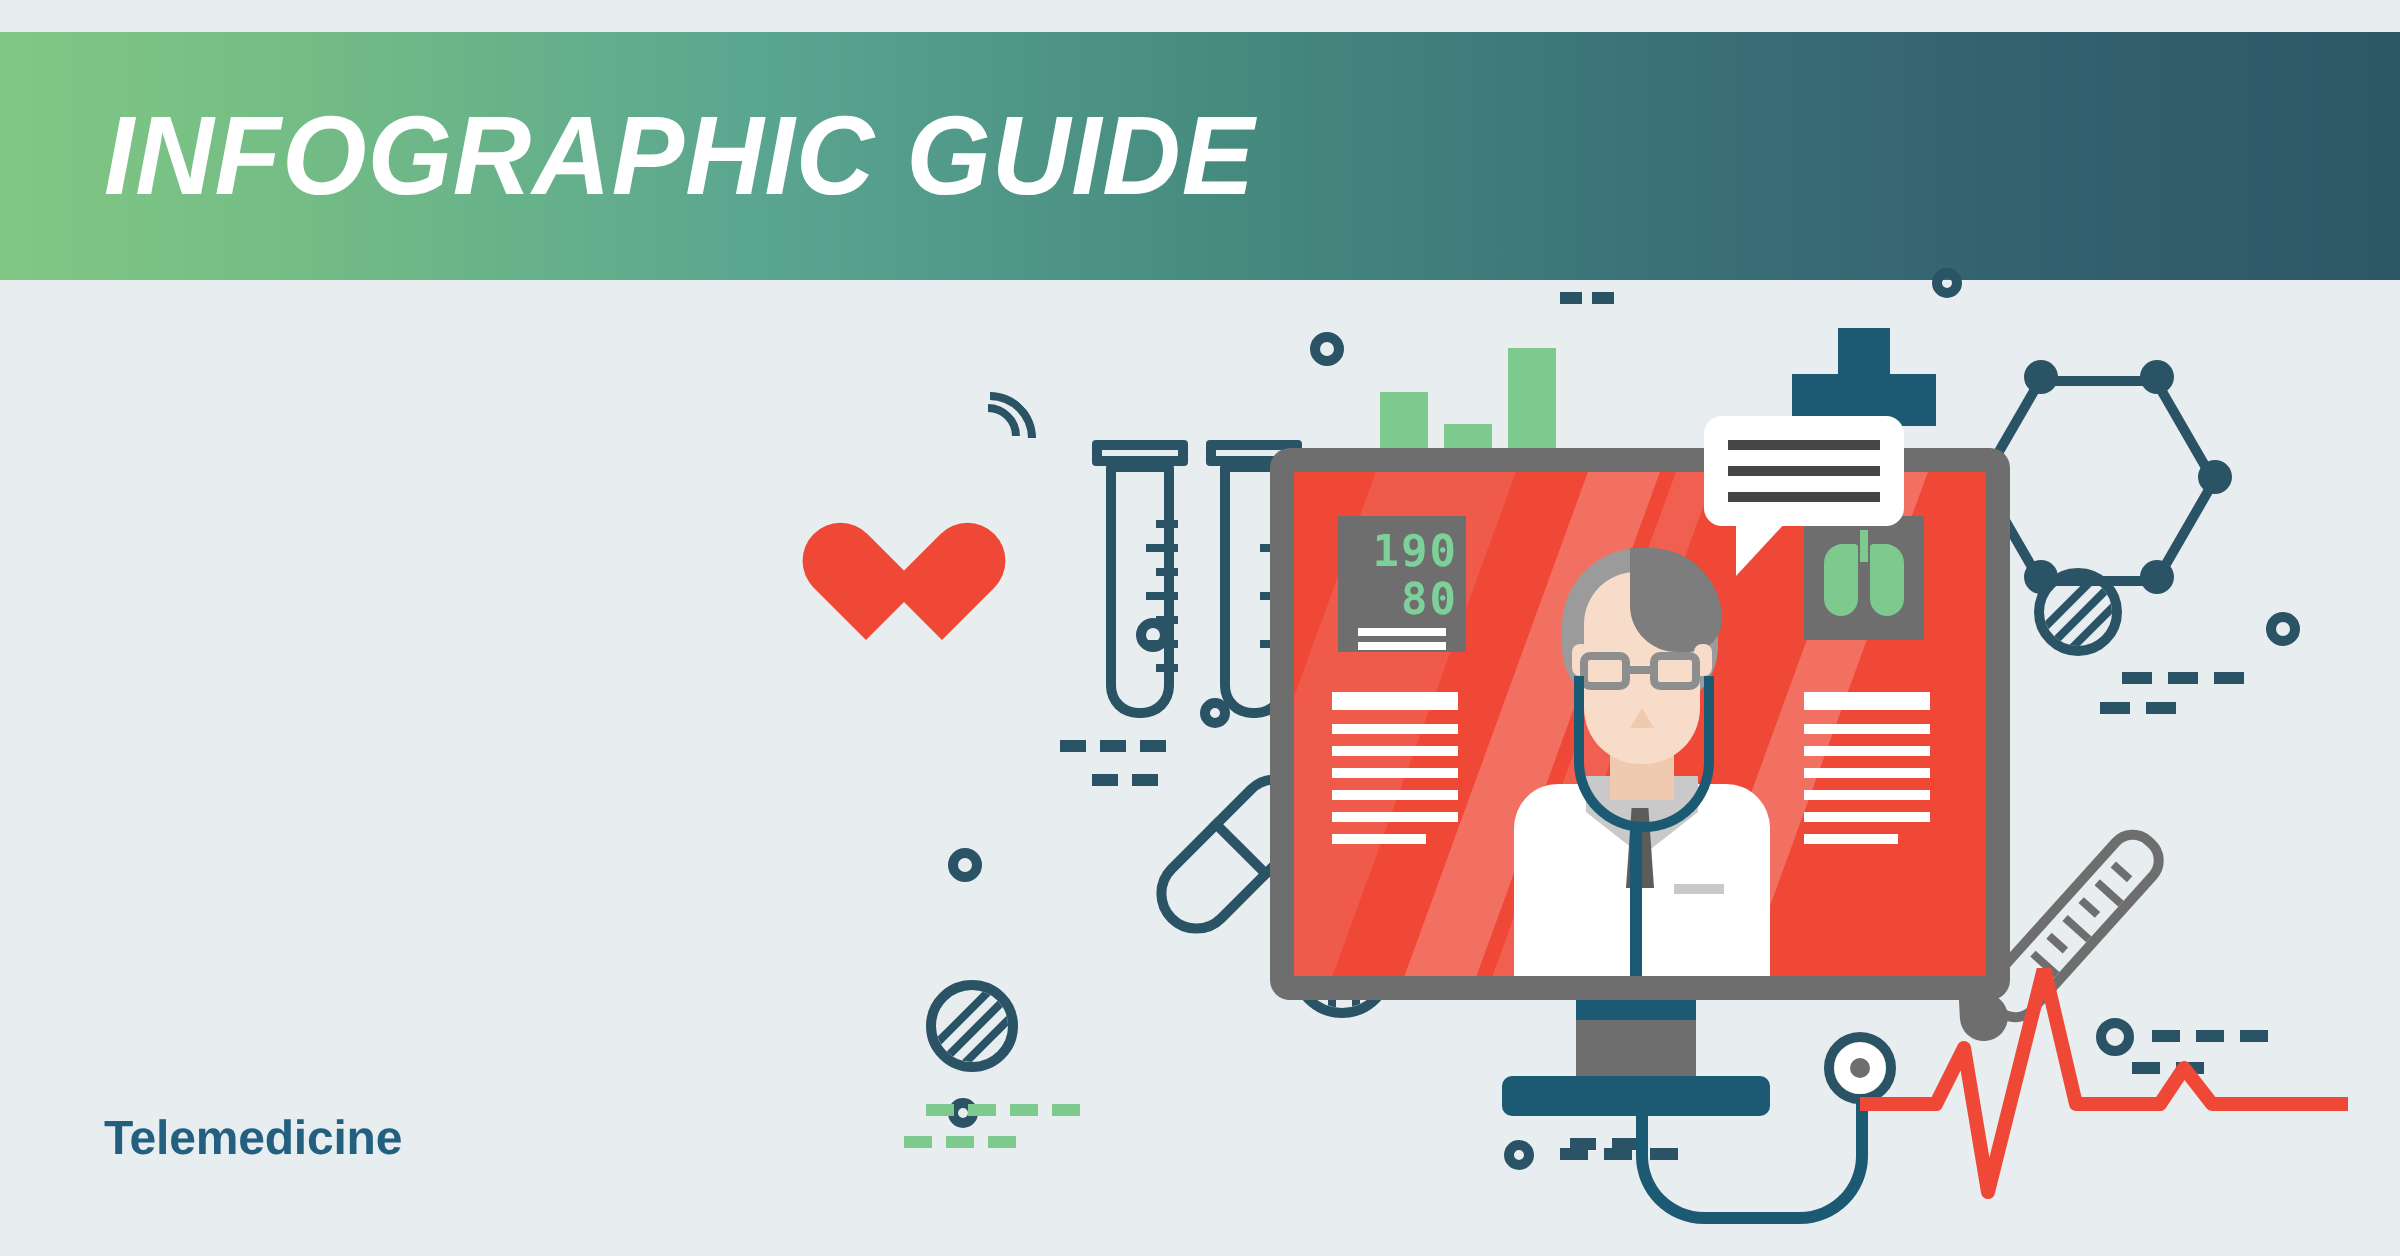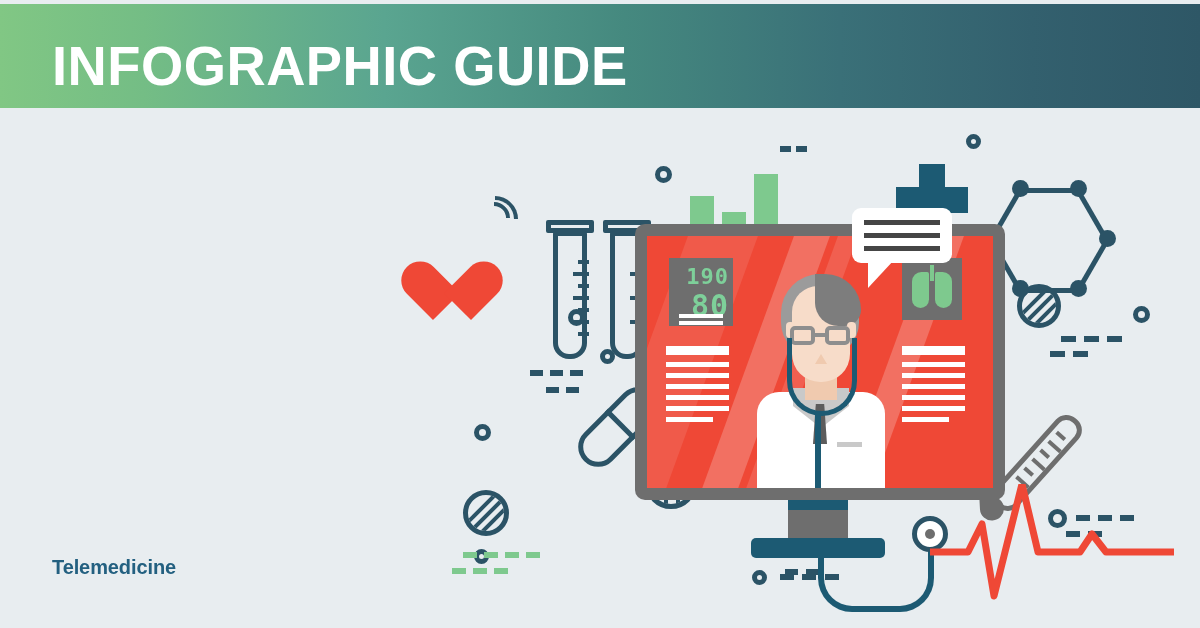--- a/index.html
+++ b/index.html
@@ -5,22 +5,23 @@
   html,body{margin:0;padding:0;}
   body{
     width:1200px;height:628px;overflow:hidden;
     font-family:"Liberation Sans","DejaVu Sans",sans-serif;
     background:#e8edf0;
   }
   .page{position:relative;width:1200px;height:628px;background:#e8edf0;overflow:hidden;}
 
   
   .header{
-    position:absolute;left:0;top:4px;width:1200px;height:104px;
+    position:absolute;left:0;top:16px;width:1200px;height:124px;
     background:linear-gradient(90deg,#81c784 0%,#74bd85 12%,#5aa590 32%,#45897f 52%,#3a7078 70%,#33606e 86%,#2e5766 100%);
+    font-style:italic;
   }
   .header-title{
     position:absolute;left:52px;top:20px;
     font-size:56px;font-weight:bold;color:#ffffff;
     letter-spacing:0.5px;line-height:84px;
     font-family:"Liberation Sans","DejaVu Sans",sans-serif;
     transform:scaleX(0.97);transform-origin:left center;
     white-space:nowrap;
   }
 
@@ -46,21 +47,21 @@
     white-space:nowrap;text-align:left;
   }
 
   
   .trend-title{
     position:absolute;left:52px;top:496px;
     font-size:38px;font-weight:bold;color:#236080;letter-spacing:-0.2px;
   }
   .trend-sub{
     position:absolute;left:52px;top:556px;
-    font-size:20px;font-weight:bold;color:#236080;letter-spacing:-0.1px;
+    font-size:24px;font-weight:bold;color:#236080;letter-spacing:-0.1px;
   }
 
   
   .illu{position:absolute;left:400px;top:124px;width:800px;height:504px;}
   .el{position:absolute;}
 
   
   .heart{left:33px;top:140px;width:66px;height:62px;}
   .heart i,.heart:before{content:"";position:absolute;width:38px;height:56px;
     background:#ef4836;border-radius:24px 24px 0 0;}
@@ -305,21 +306,21 @@
     <div class="el mon-frame">
       <div class="mon-screen">
 
         <div class="glare" style="left:96px;width:36px;"></div>
         <div class="glare" style="left:140px;width:20px;background:rgba(255,255,255,0.13);"></div>
         <div class="glare" style="left:236px;width:30px;"></div>
         <div class="glare" style="left:-10px;width:70px;background:rgba(255,255,255,0.10);"></div>
 
         <div class="bp-box">
           <div class="bp-num" style="top:6px;font-size:22px;">190</div>
-          <div class="bp-num" style="top:30px;font-size:30px;">80</div>
+          <div class="bp-num" style="top:30px;font-size:22px;">80</div>
           <div class="bp-line" style="top:56px;"></div>
           <div class="bp-line" style="top:63px;"></div>
         </div>
 
         <div class="txtline" style="left:19px;top:110px;width:63px;height:9px;"></div>
         <div class="txtline" style="left:19px;top:126px;width:63px;height:5px;"></div>
         <div class="txtline" style="left:19px;top:137px;width:63px;height:5px;"></div>
         <div class="txtline" style="left:19px;top:148px;width:63px;height:5px;"></div>
         <div class="txtline" style="left:19px;top:159px;width:63px;height:5px;"></div>
         <div class="txtline" style="left:19px;top:170px;width:63px;height:5px;"></div>

